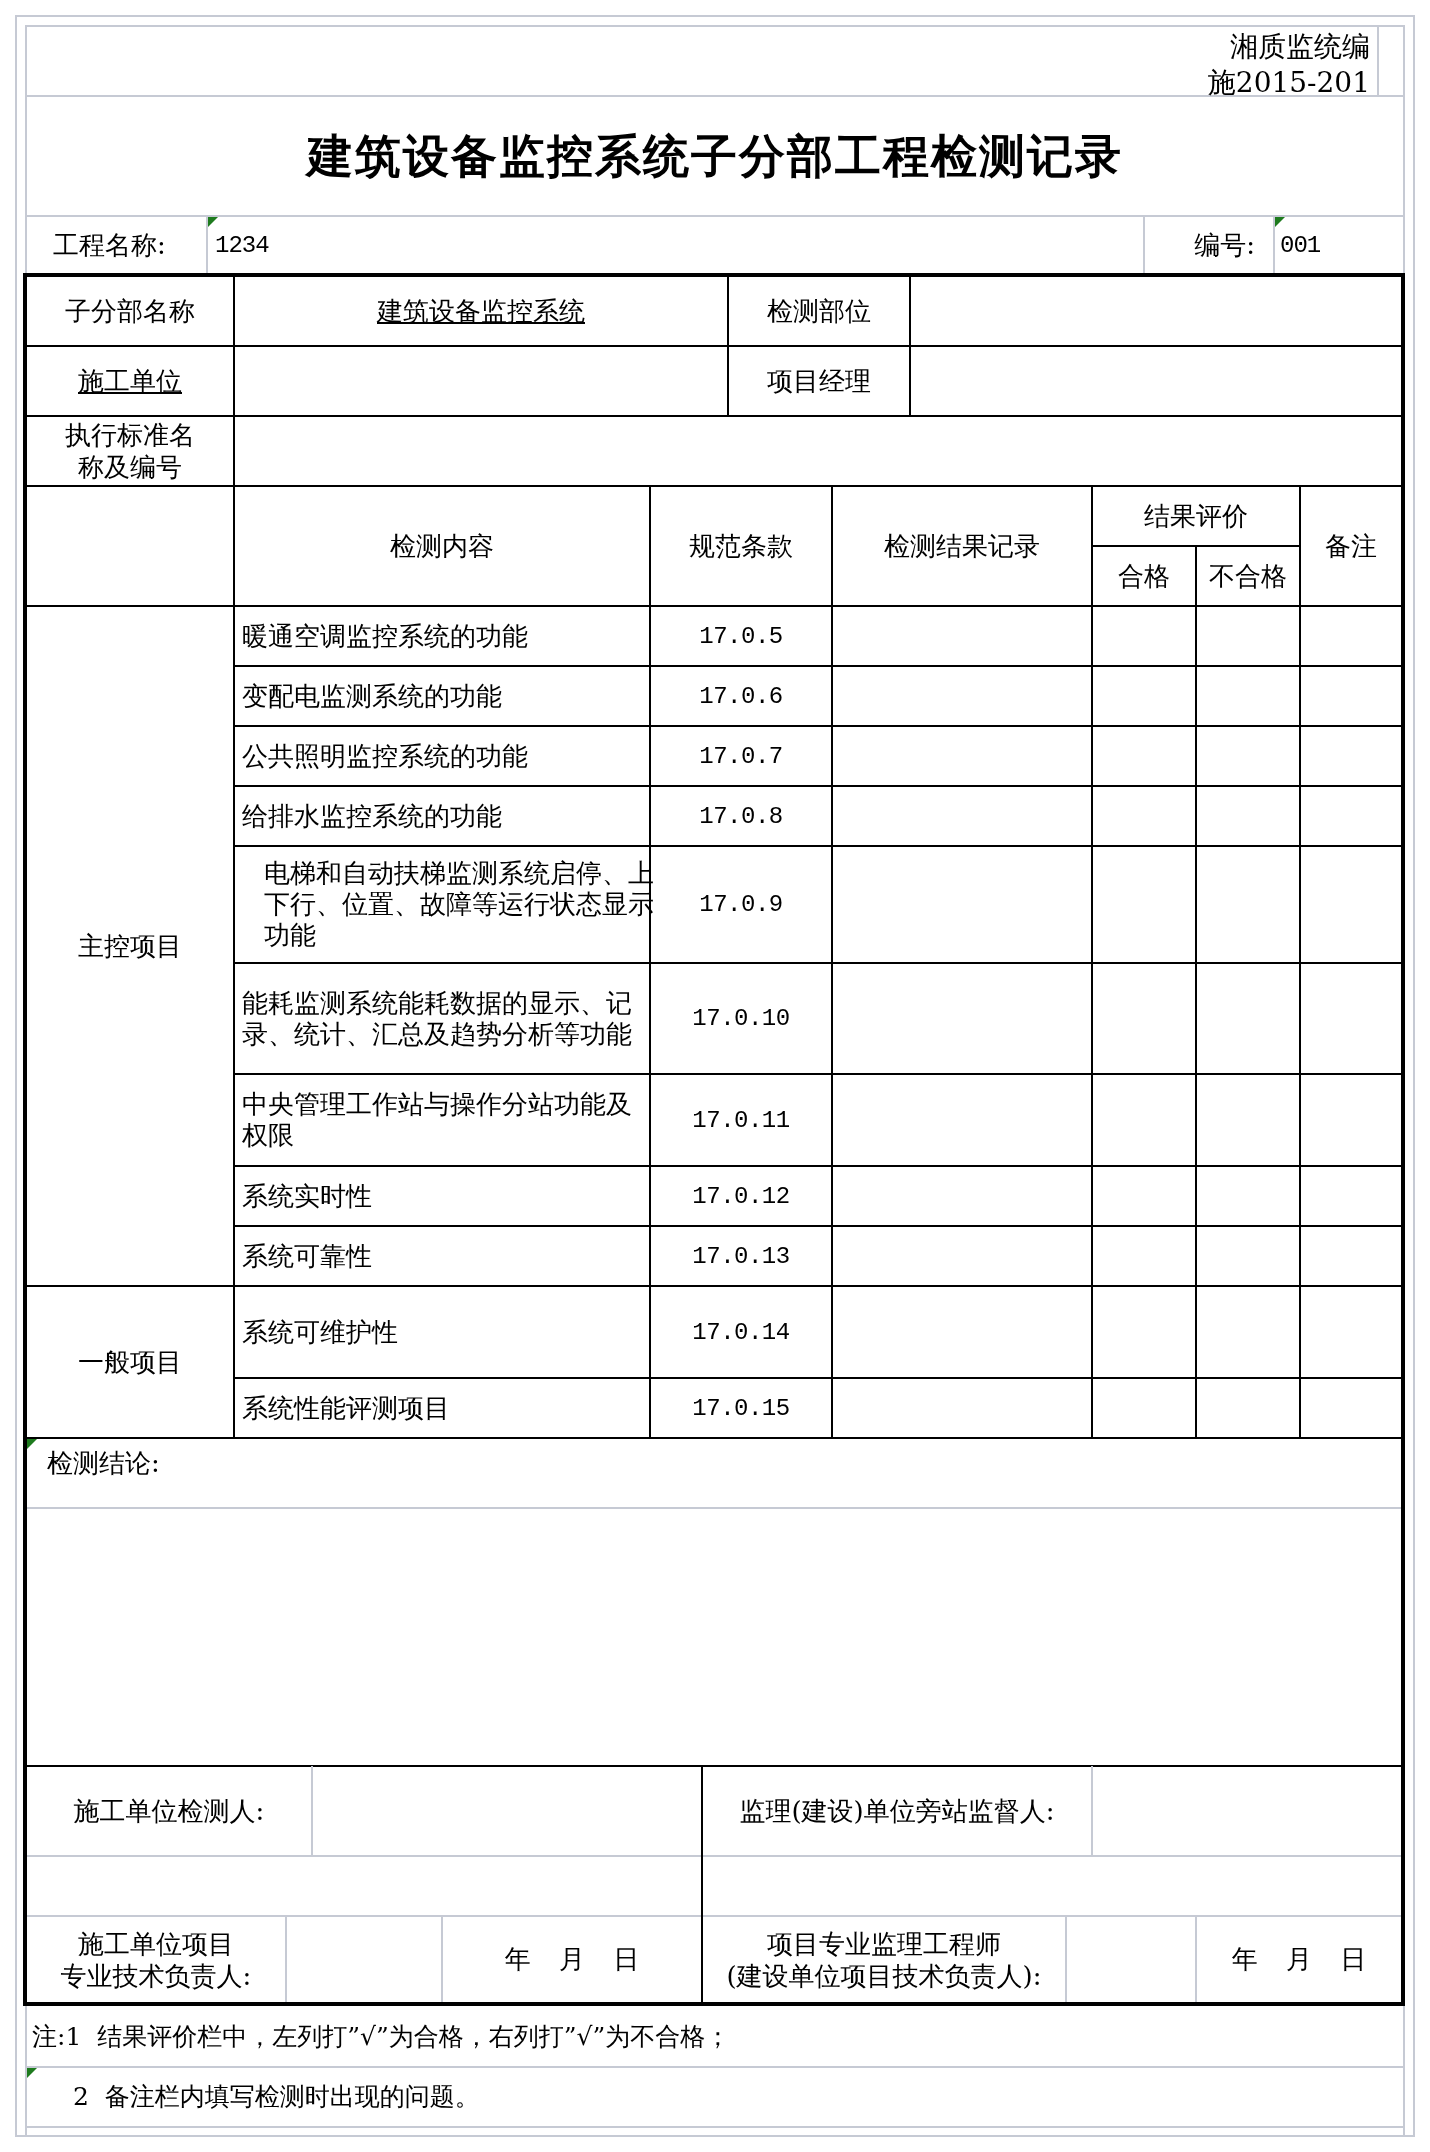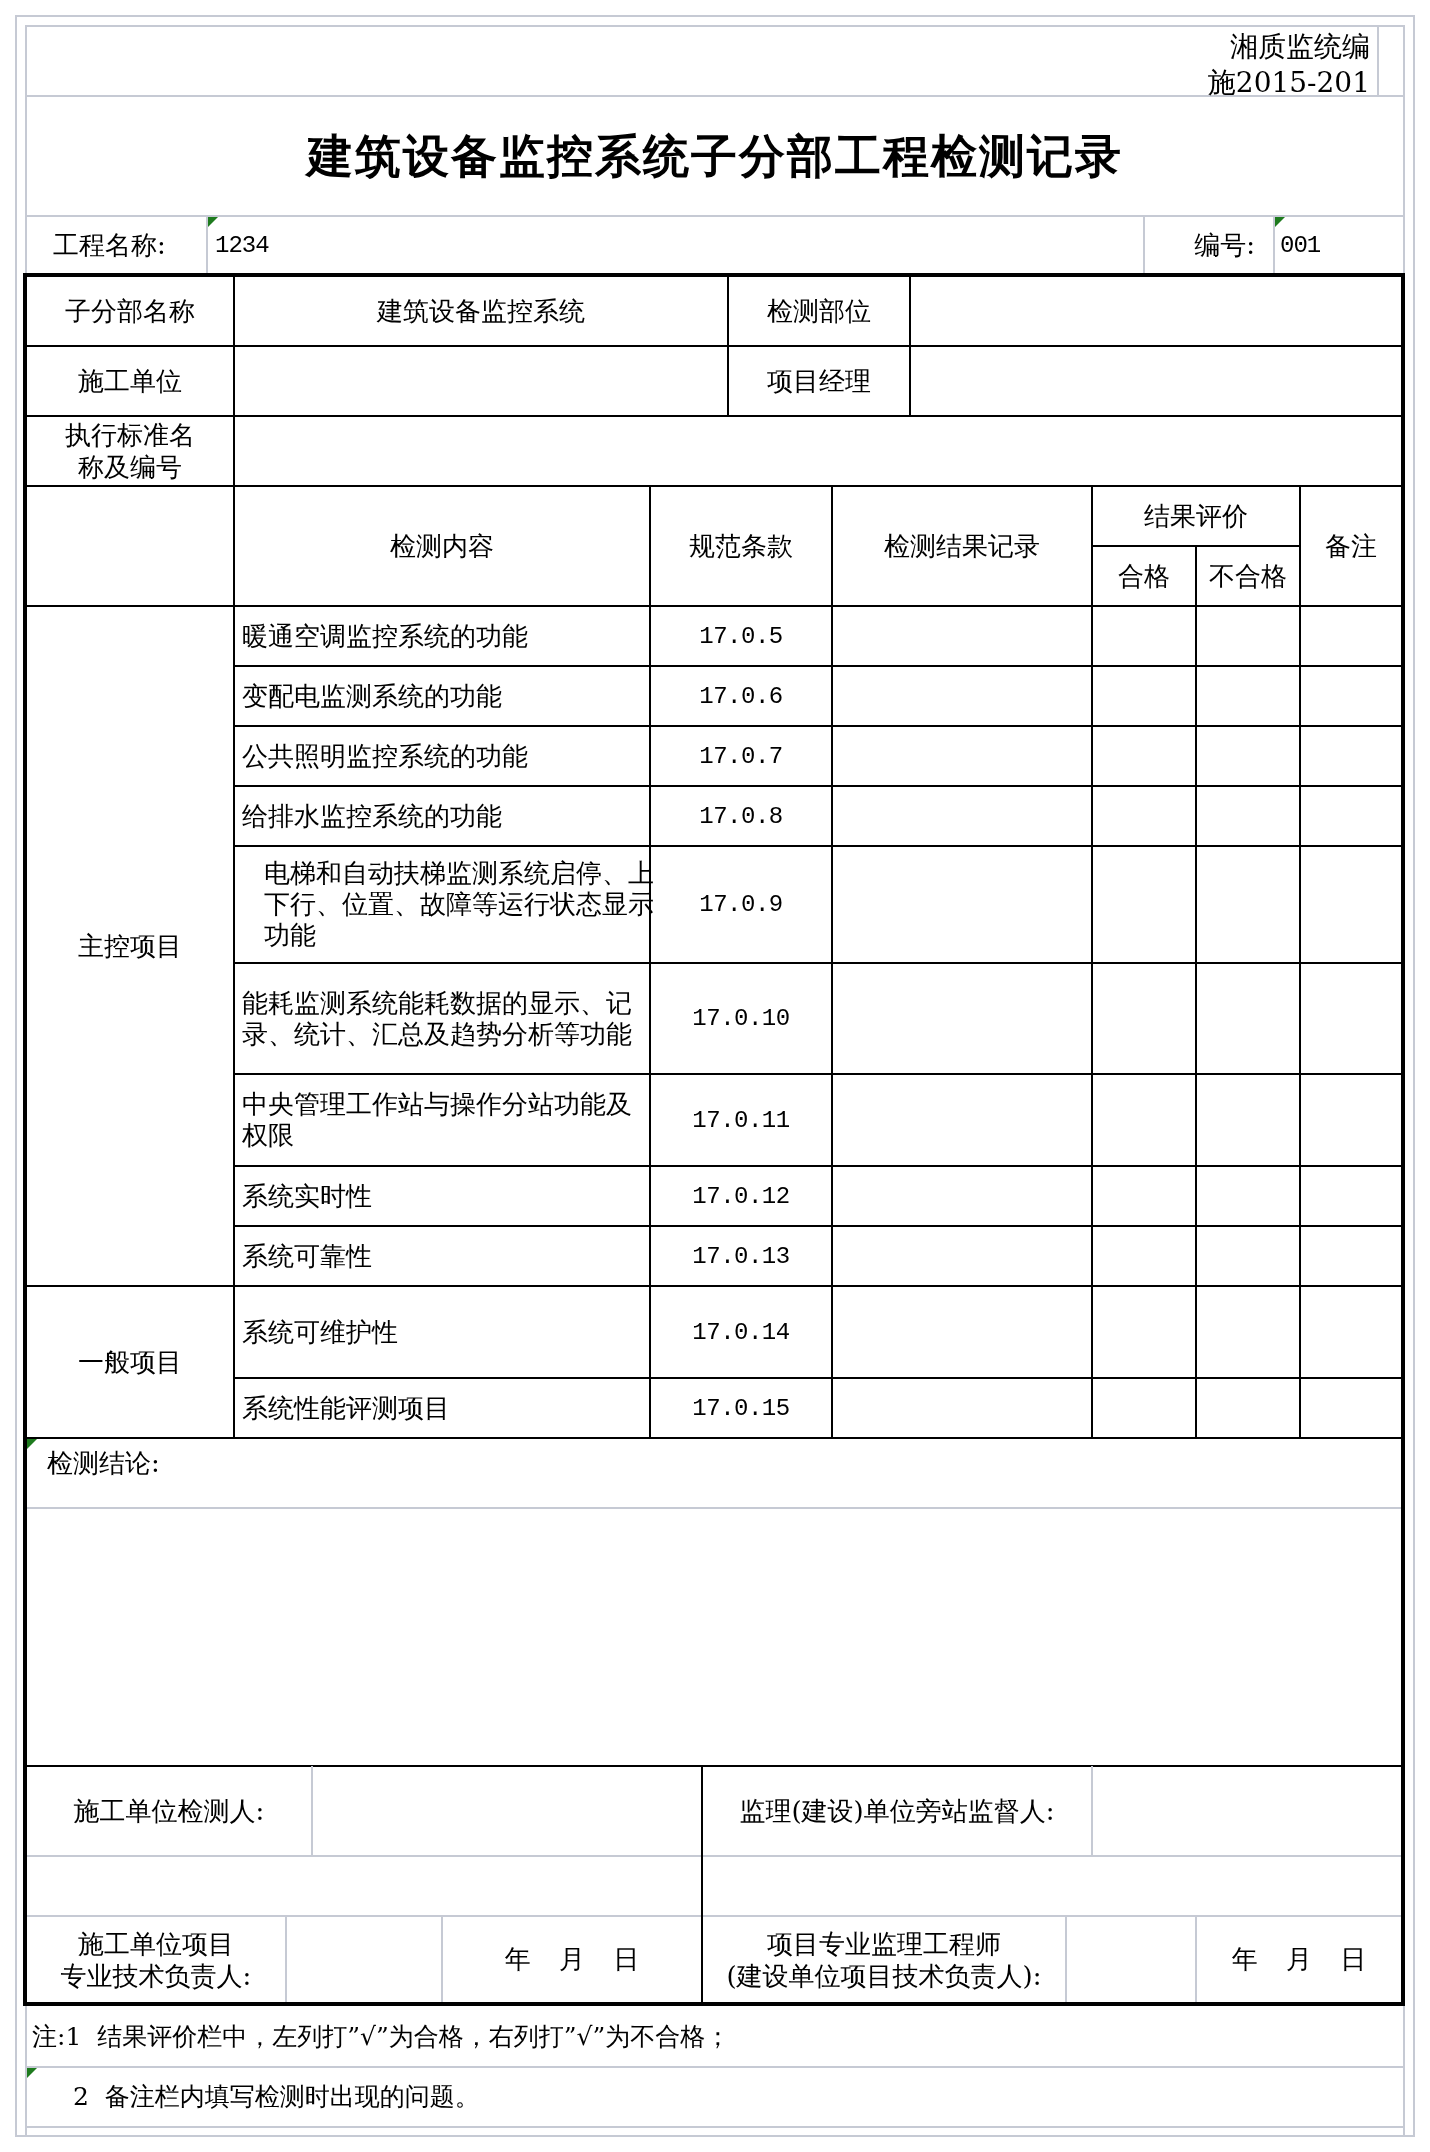--- a/index.html
+++ b/index.html
@@ -102,25 +102,25 @@
 <div class="vl" style="left:701px;top:1766px;height:236px;"></div>
 
 <div class="vl gray" style="left:311px;top:1766px;height:89px;"></div>
 <div class="vl gray" style="left:1091px;top:1766px;height:89px;"></div>
 <div class="vl gray" style="left:285px;top:1916px;height:86px;"></div>
 <div class="vl gray" style="left:441px;top:1916px;height:86px;"></div>
 <div class="vl gray" style="left:1065px;top:1916px;height:86px;"></div>
 <div class="vl gray" style="left:1195px;top:1916px;height:86px;"></div>
 
 <div class="cell" style="left:27px;top:277px;width:206px;height:68px;">子分部名称</div>
-<div class="cell" style="left:235px;top:277px;width:492px;height:68px;">建筑设备监控系统</div>
+<div class="cell" style="left:235px;top:277px;width:492px;height:68px;text-decoration:underline;">建筑设备监控系统</div>
 <div class="cell" style="left:729px;top:277px;width:180px;height:68px;">检测部位</div>
 <div class="cell" style="left:911px;top:277px;width:490px;height:68px;"></div>
 
-<div class="cell" style="left:27px;top:347px;width:206px;height:68px;">施工单位</div>
+<div class="cell" style="left:27px;top:347px;width:206px;height:68px;text-decoration:underline;">施工单位</div>
 <div class="cell" style="left:235px;top:347px;width:492px;height:68px;"></div>
 <div class="cell" style="left:729px;top:347px;width:180px;height:68px;">项目经理</div>
 <div class="cell" style="left:911px;top:347px;width:490px;height:68px;"></div>
 
 <div class="cell pl" style="left:27px;top:417px;width:206px;height:68px;">执行标准名
 称及编号</div>
 <div class="cell" style="left:235px;top:417px;width:1166px;height:68px;"></div>
 
 <div class="cell" style="left:27px;top:487px;width:206px;height:118px;"></div>
 <div class="cell" style="left:235px;top:487px;width:414px;height:118px;">检测内容</div>

